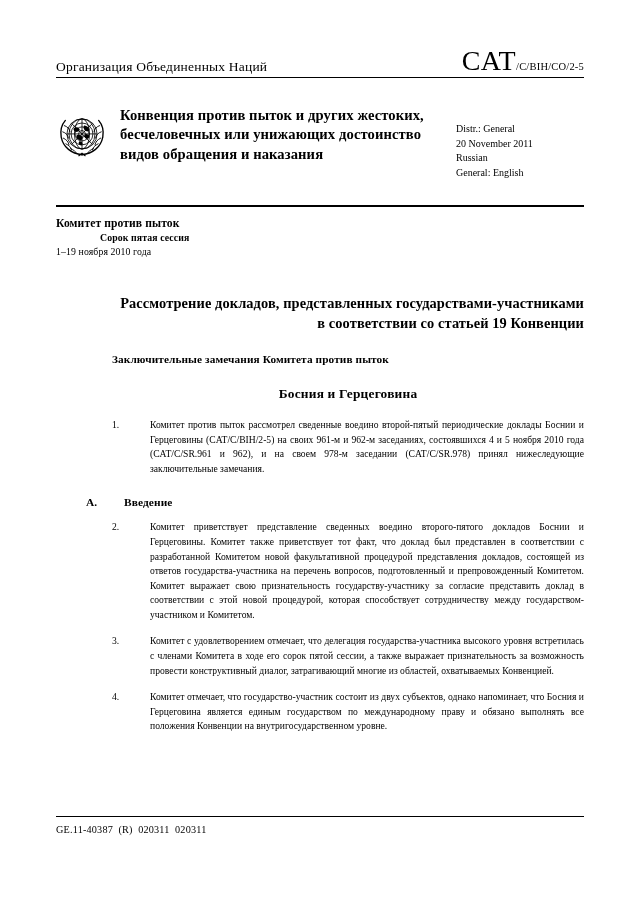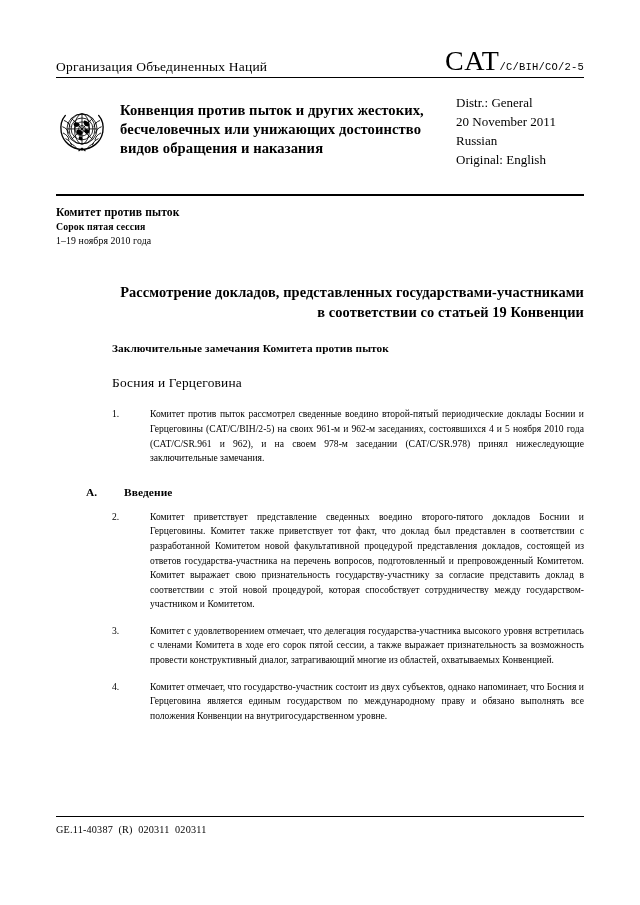--- a/index.html
+++ b/index.html
@@ -42,21 +42,20 @@
     white-space: nowrap;
     text-align: right;
   }
   .doc-symbol .sym-main {
     font-size: 28px;
     letter-spacing: 0.5px;
   }
   .doc-symbol .sym-rest {
     font-size: 10.5px;
     letter-spacing: 0.2px;
-    font-family: Liberation Mono, monospace;
   }
 
   .rule-thin {
     border-top: 1px solid #000;
     height: 0;
     margin: 0;
   }
 
   .masthead-body {
     display: flex;
@@ -83,22 +82,23 @@
     font-weight: bold;
     font-size: 14.6px;
     line-height: 1.33;
     letter-spacing: 0.1px;
   }
 
   .distr-block {
     width: 128px;
     flex: 0 0 128px;
     padding-top: 5px;
-    font-size: 13px;
+    font-size: 10px;
     line-height: 1.45;
+    margin-top: 28px;
   }
 
   .rule-thick {
     border-top: 2.2px solid #000;
     height: 0;
     margin-top: 25px;
   }
 
   
   .committee {
@@ -108,20 +108,21 @@
   .committee-name {
     font-weight: bold;
     font-size: 11.6px;
     letter-spacing: 0.1px;
   }
   .committee-session {
     font-weight: bold;
     font-size: 9.8px;
     letter-spacing: 0.1px;
     margin-top: 1px;
+    margin-left: 44px;
   }
   .committee-dates {
     font-size: 9.8px;
     letter-spacing: 0.1px;
     margin-top: 1px;
   }
 
   
   .body-area {
     padding-left: 56px;
@@ -138,24 +139,25 @@
 
   .sub-title {
     font-weight: bold;
     font-size: 11.3px;
     line-height: 1.35;
     margin-top: 19px;
     letter-spacing: 0.1px;
   }
 
   .country-title {
-    font-weight: normal;
+    font-weight: bold;
     font-size: 13.4px;
     margin-top: 19px;
     letter-spacing: 0.2px;
+    text-align: center;
   }
 
   .para {
     position: relative;
     font-size: 9.6px;
     line-height: 1.52;
     text-align: justify;
     margin-top: 12px;
     padding-left: 38px;
   }
@@ -280,21 +282,21 @@
         </g>
       </svg>
     </div>
 
     <div class="conv-title">Конвенция против пыток и других жестоких, бесчеловечных или унижающих достоинство видов обращения и наказания</div>
 
     <div class="distr-block">
       <div>Distr.: General</div>
       <div>20 November 2011</div>
       <div>Russian</div>
-      <div>Original: English</div>
+      <div>General: English</div>
     </div>
 
   </div>
 
   <div class="rule-thick"></div>
 
   <div class="committee">
     <div class="committee-name">Комитет против пыток</div>
     <div class="committee-session">Сорок пятая сессия</div>
     <div class="committee-dates">1–19 ноября 2010 года</div>

